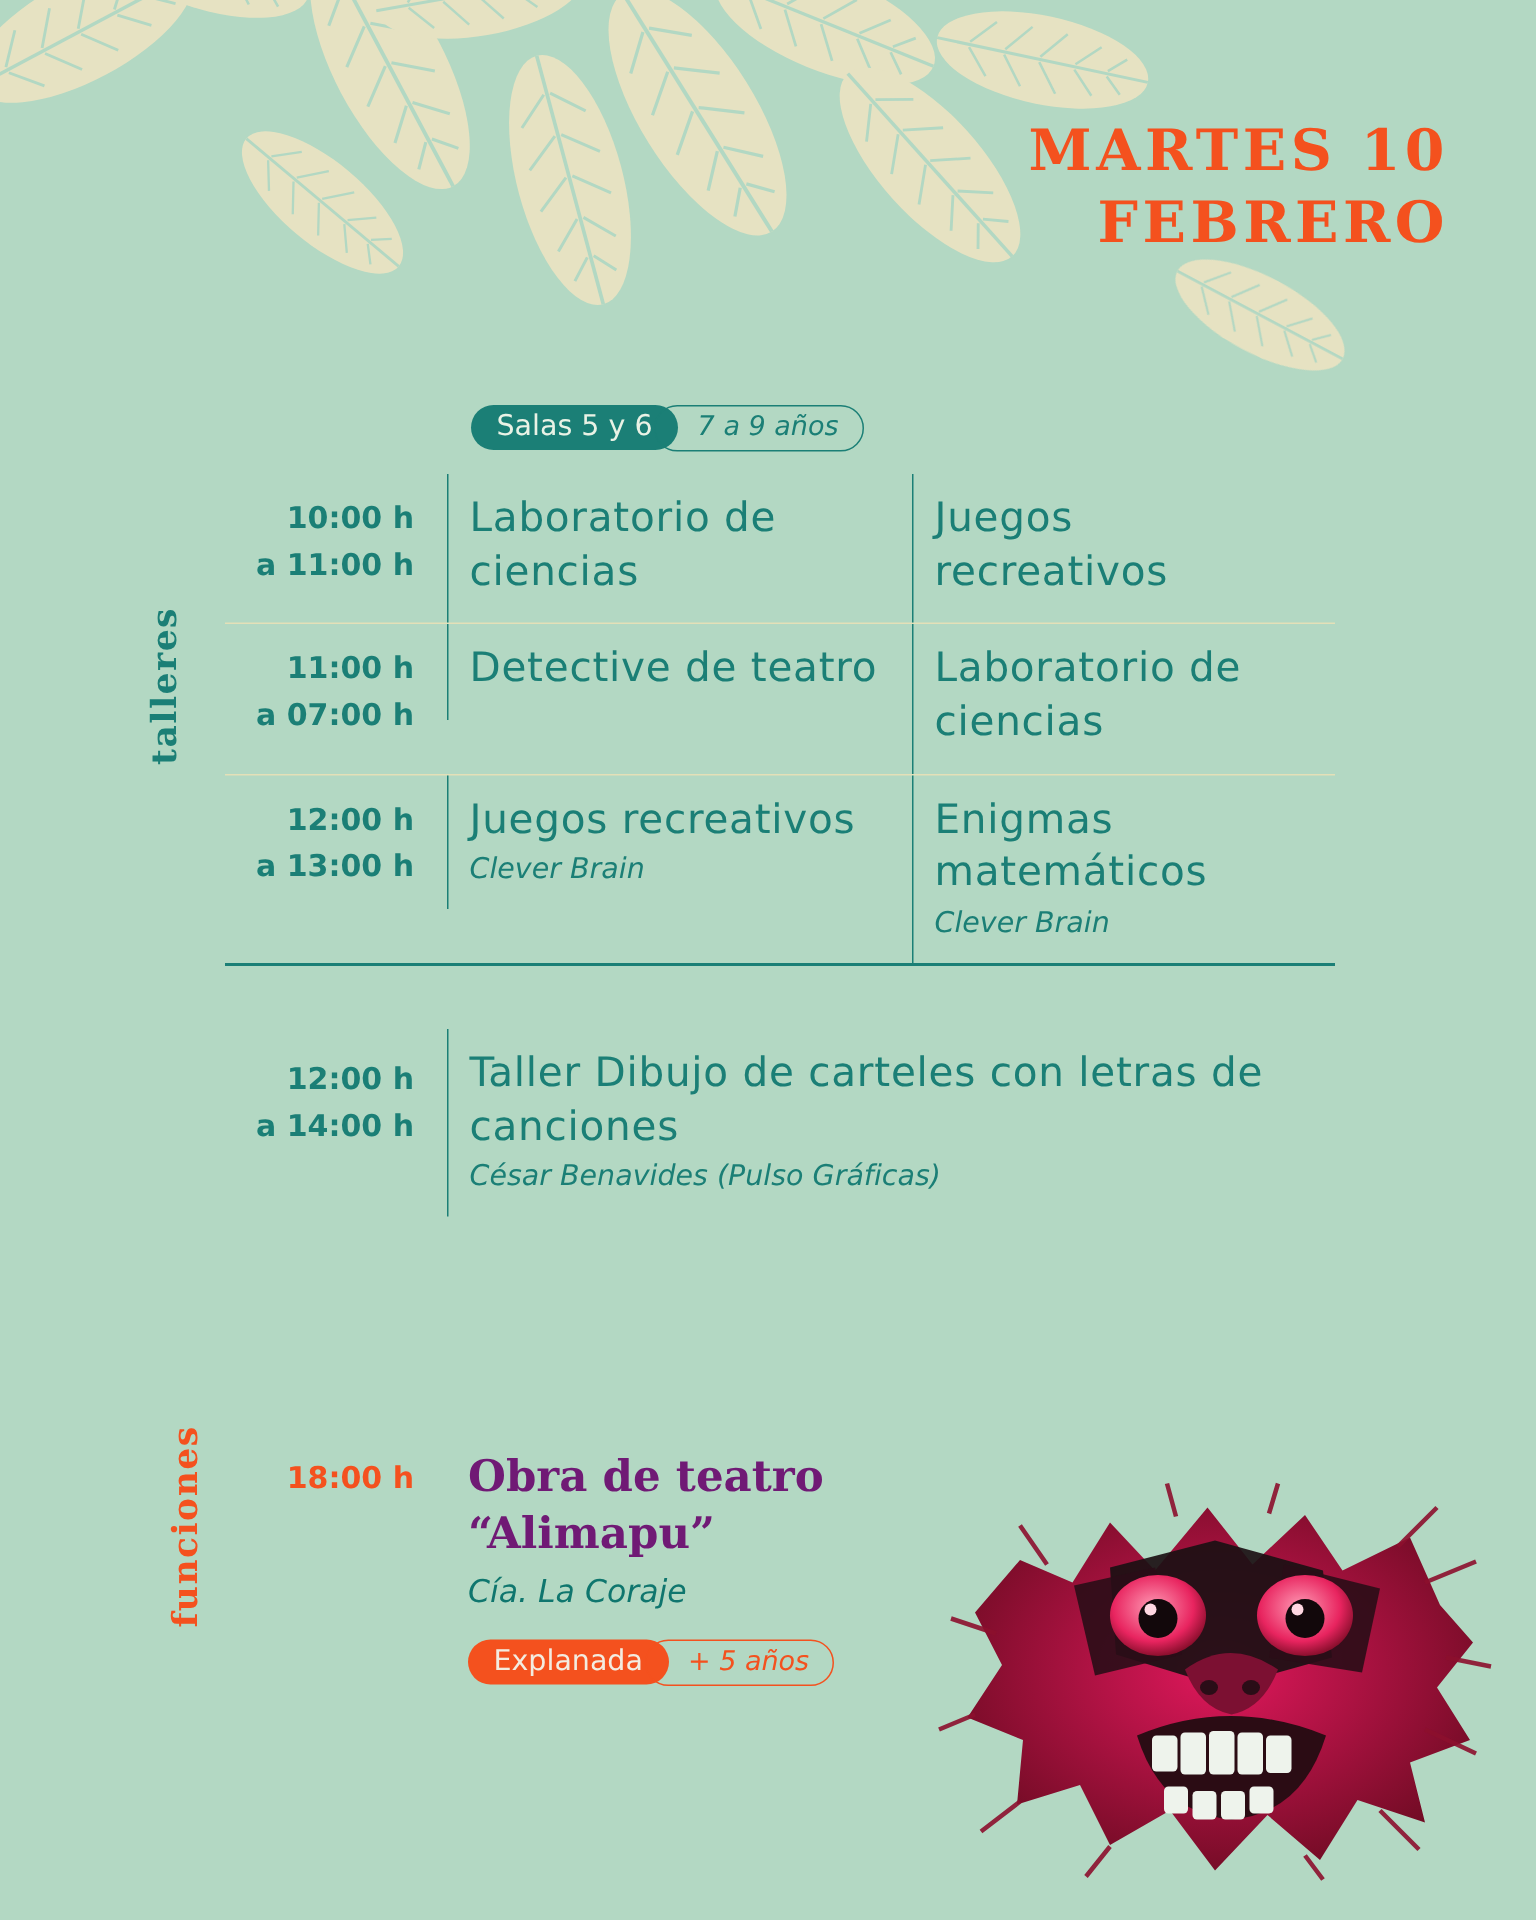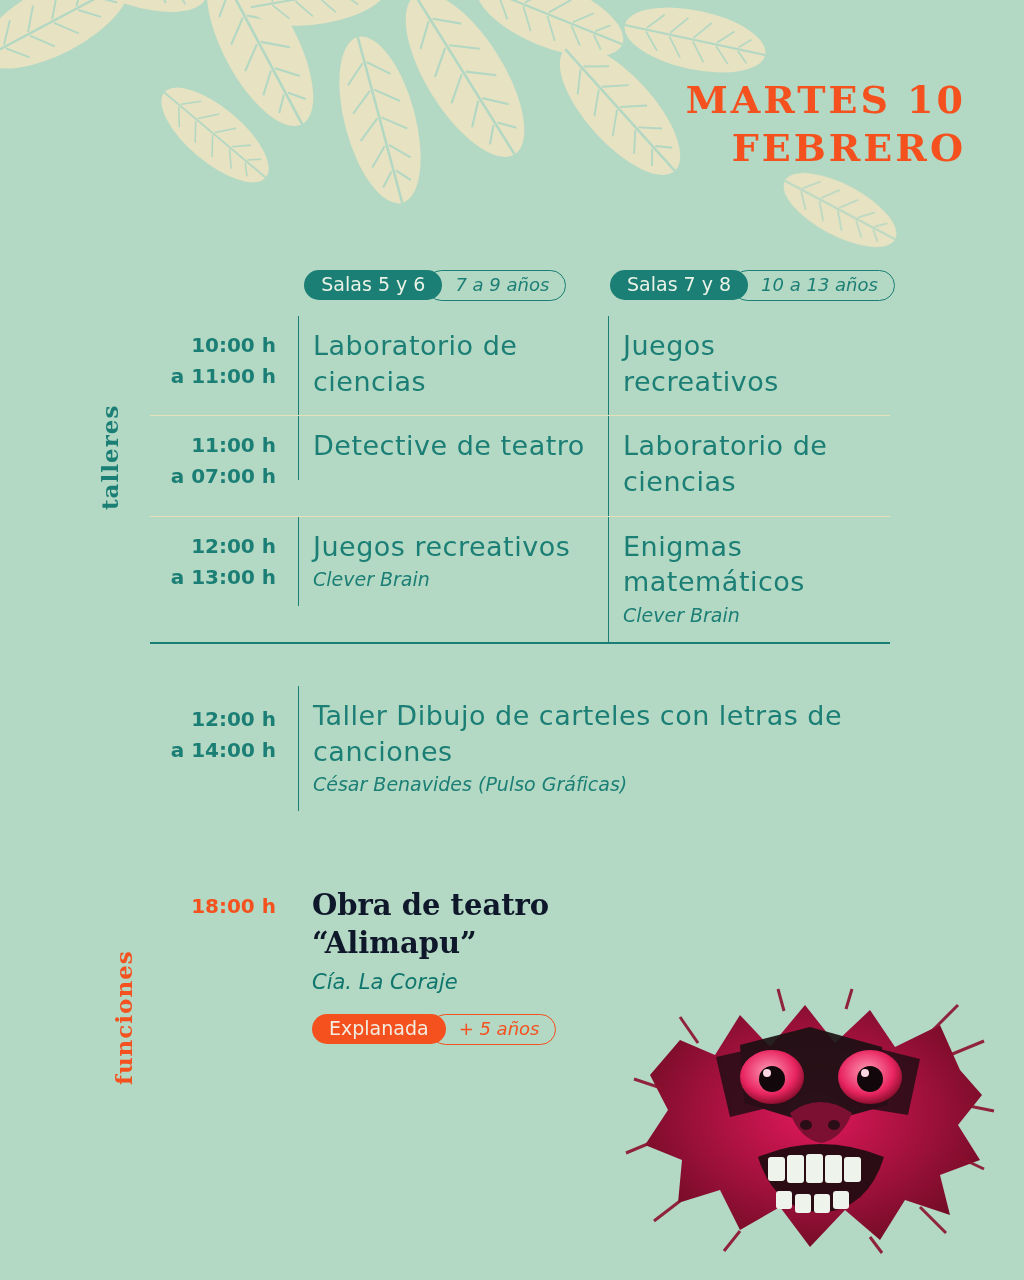--- a/index.html
+++ b/index.html
@@ -161,40 +161,40 @@
     padding-top: 18px;
   }
   #lectura .cell-act.b {
     width: 560px;
   }
 
   
   #funciones {
     position: absolute;
     left: 150px;
-    top: 875px;
+    top: 954px;
     width: 600px;
   }
   #funciones .row { align-items: flex-start; }
   #funciones .cell-time {
     color: #f4511e;
     padding-top: 16px;
   }
   #funciones .cell-act {
     border-left: none;
     padding-left: 14px;
     color: #f4511e;
     width: 450px;
   }
   .show-title {
     font-family: "DejaVu Serif", serif;
     font-weight: bold;
     font-size: 29px;
     line-height: 1.3;
-    color: #0f172a;
+    color: #701a75;
   }
   .show-sub {
     font-size: 21px;
     font-style: italic;
     margin-top: 8px;
     color: #0f766e;
   }
   .pill-orange {
     background: #f4511e;
     color: #f3ece0;
@@ -252,26 +252,20 @@
 <div id="talleres">
 
   <div class="head-row">
     <div class="head-col-a"></div>
     <div class="head-col-b">
       <div class="pill-group">
         <span class="pill">Salas 5 y 6</span>
         <span class="pill-outline">7 a 9 años</span>
       </div>
     </div>
-    <div class="head-col-c">
-      <div class="pill-group">
-        <span class="pill">Salas 7 y 8</span>
-        <span class="pill-outline">10 a 13 años</span>
-      </div>
-    </div>
   </div>
 
   <div class="grid">
 
     <div class="row">
       <div class="cell-time">
         <div>10:00 h</div>
         <div>a 11:00 h</div>
       </div>
       <div class="cell-act b">

